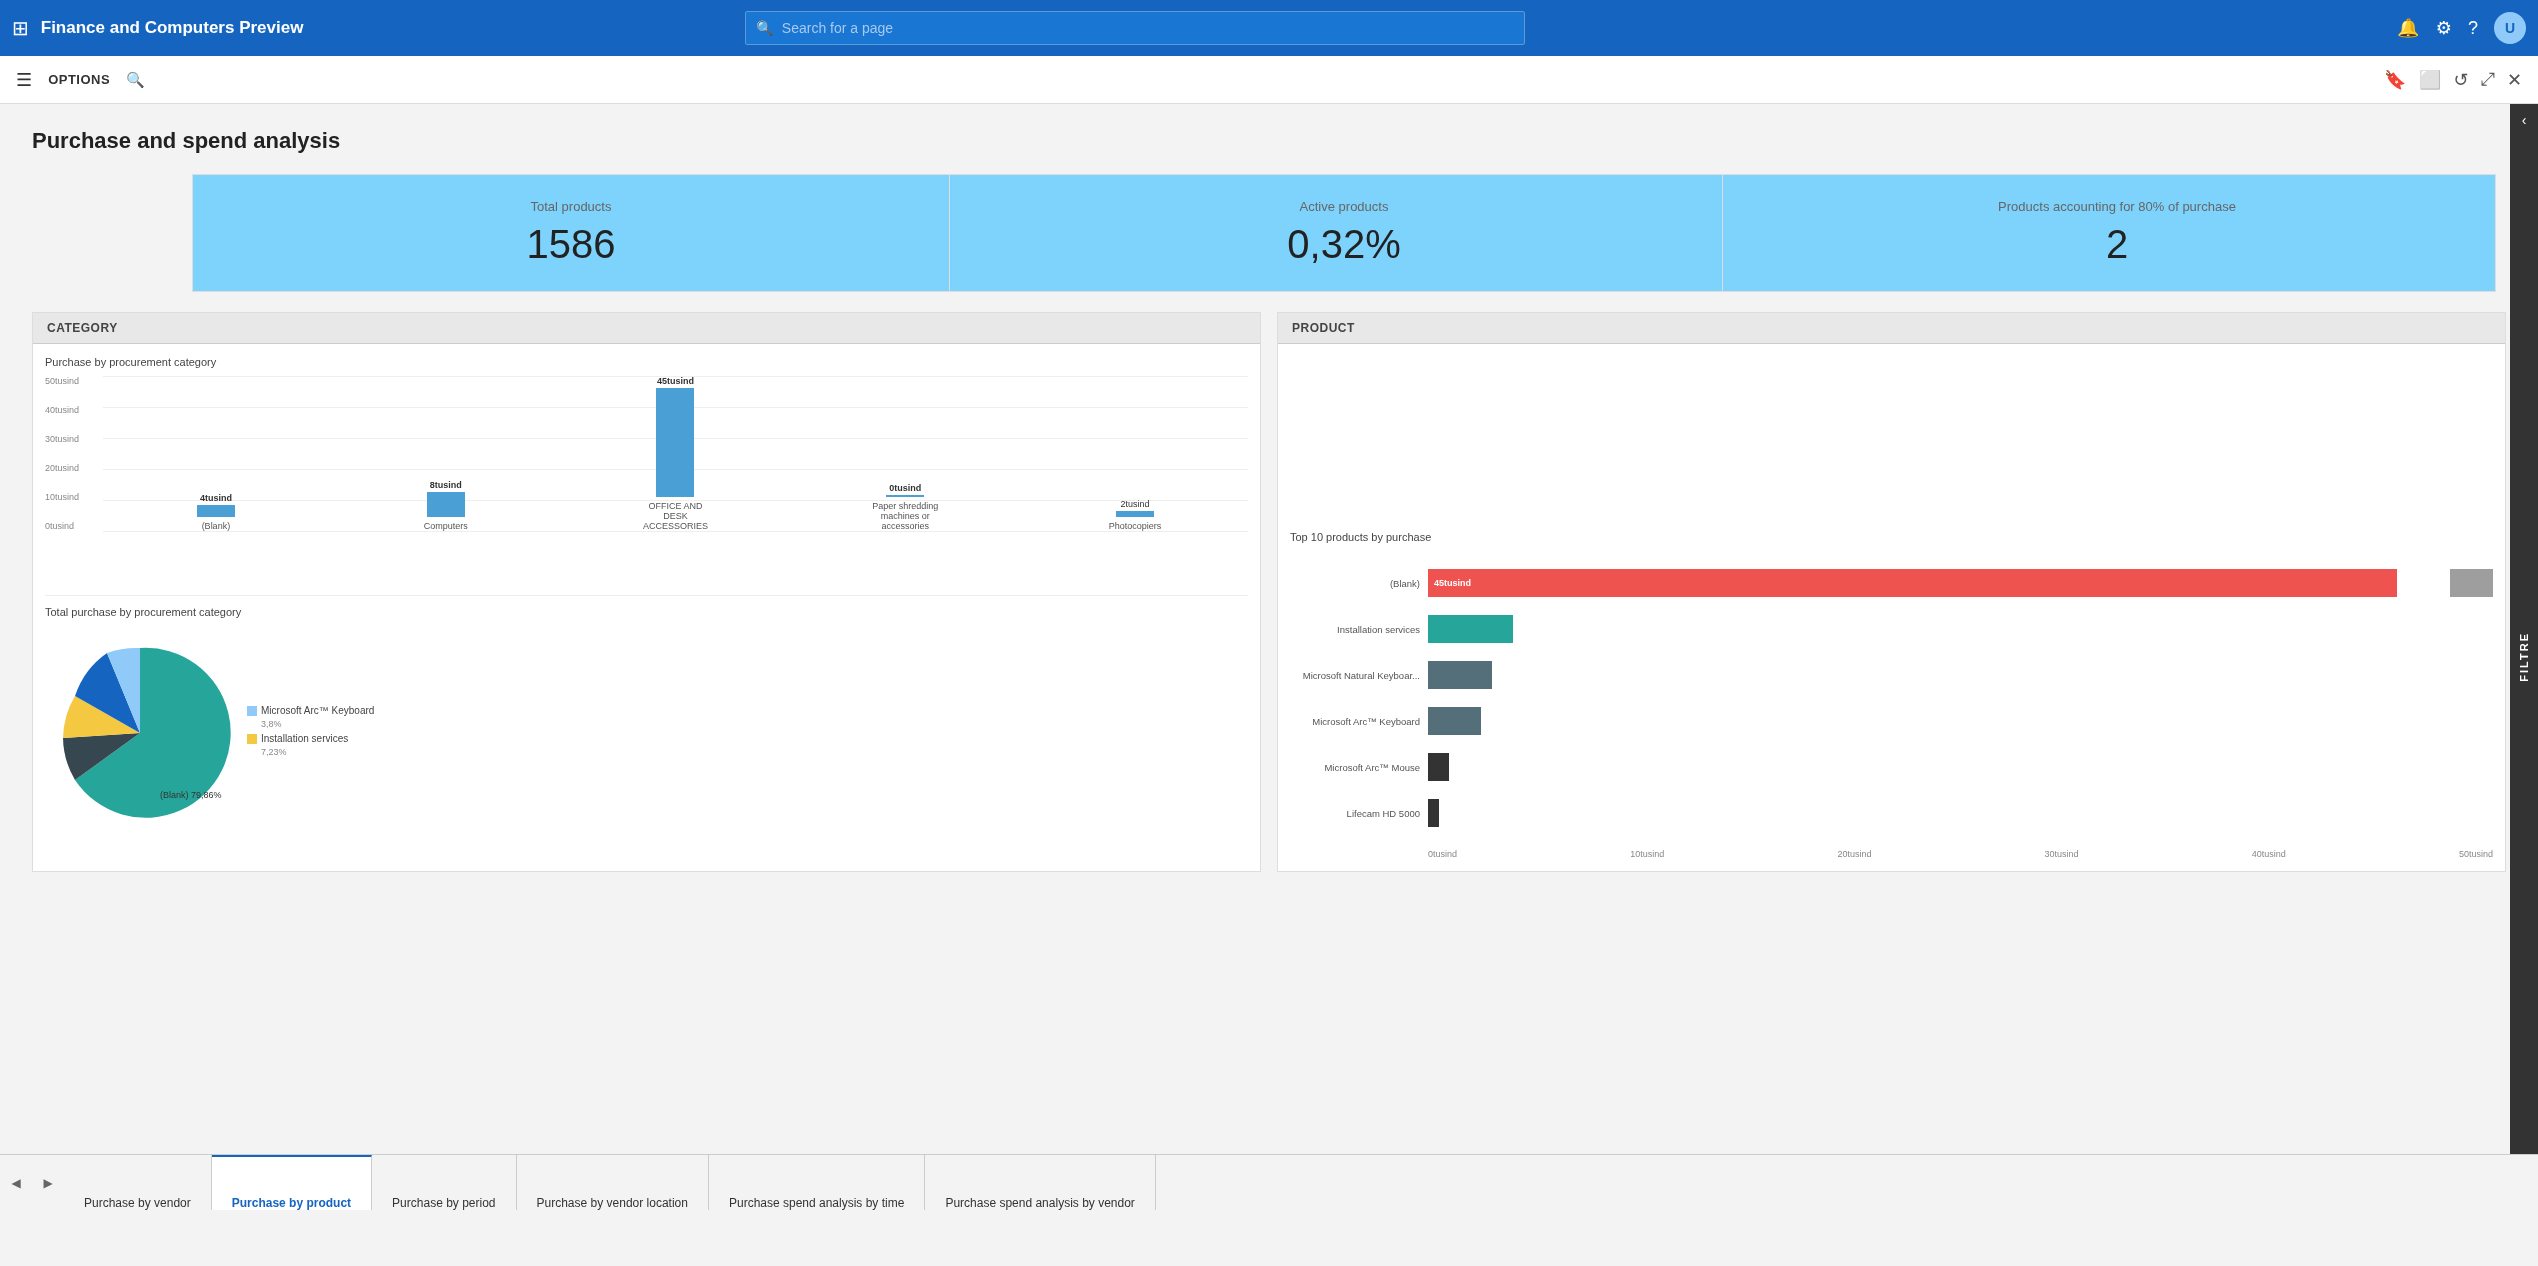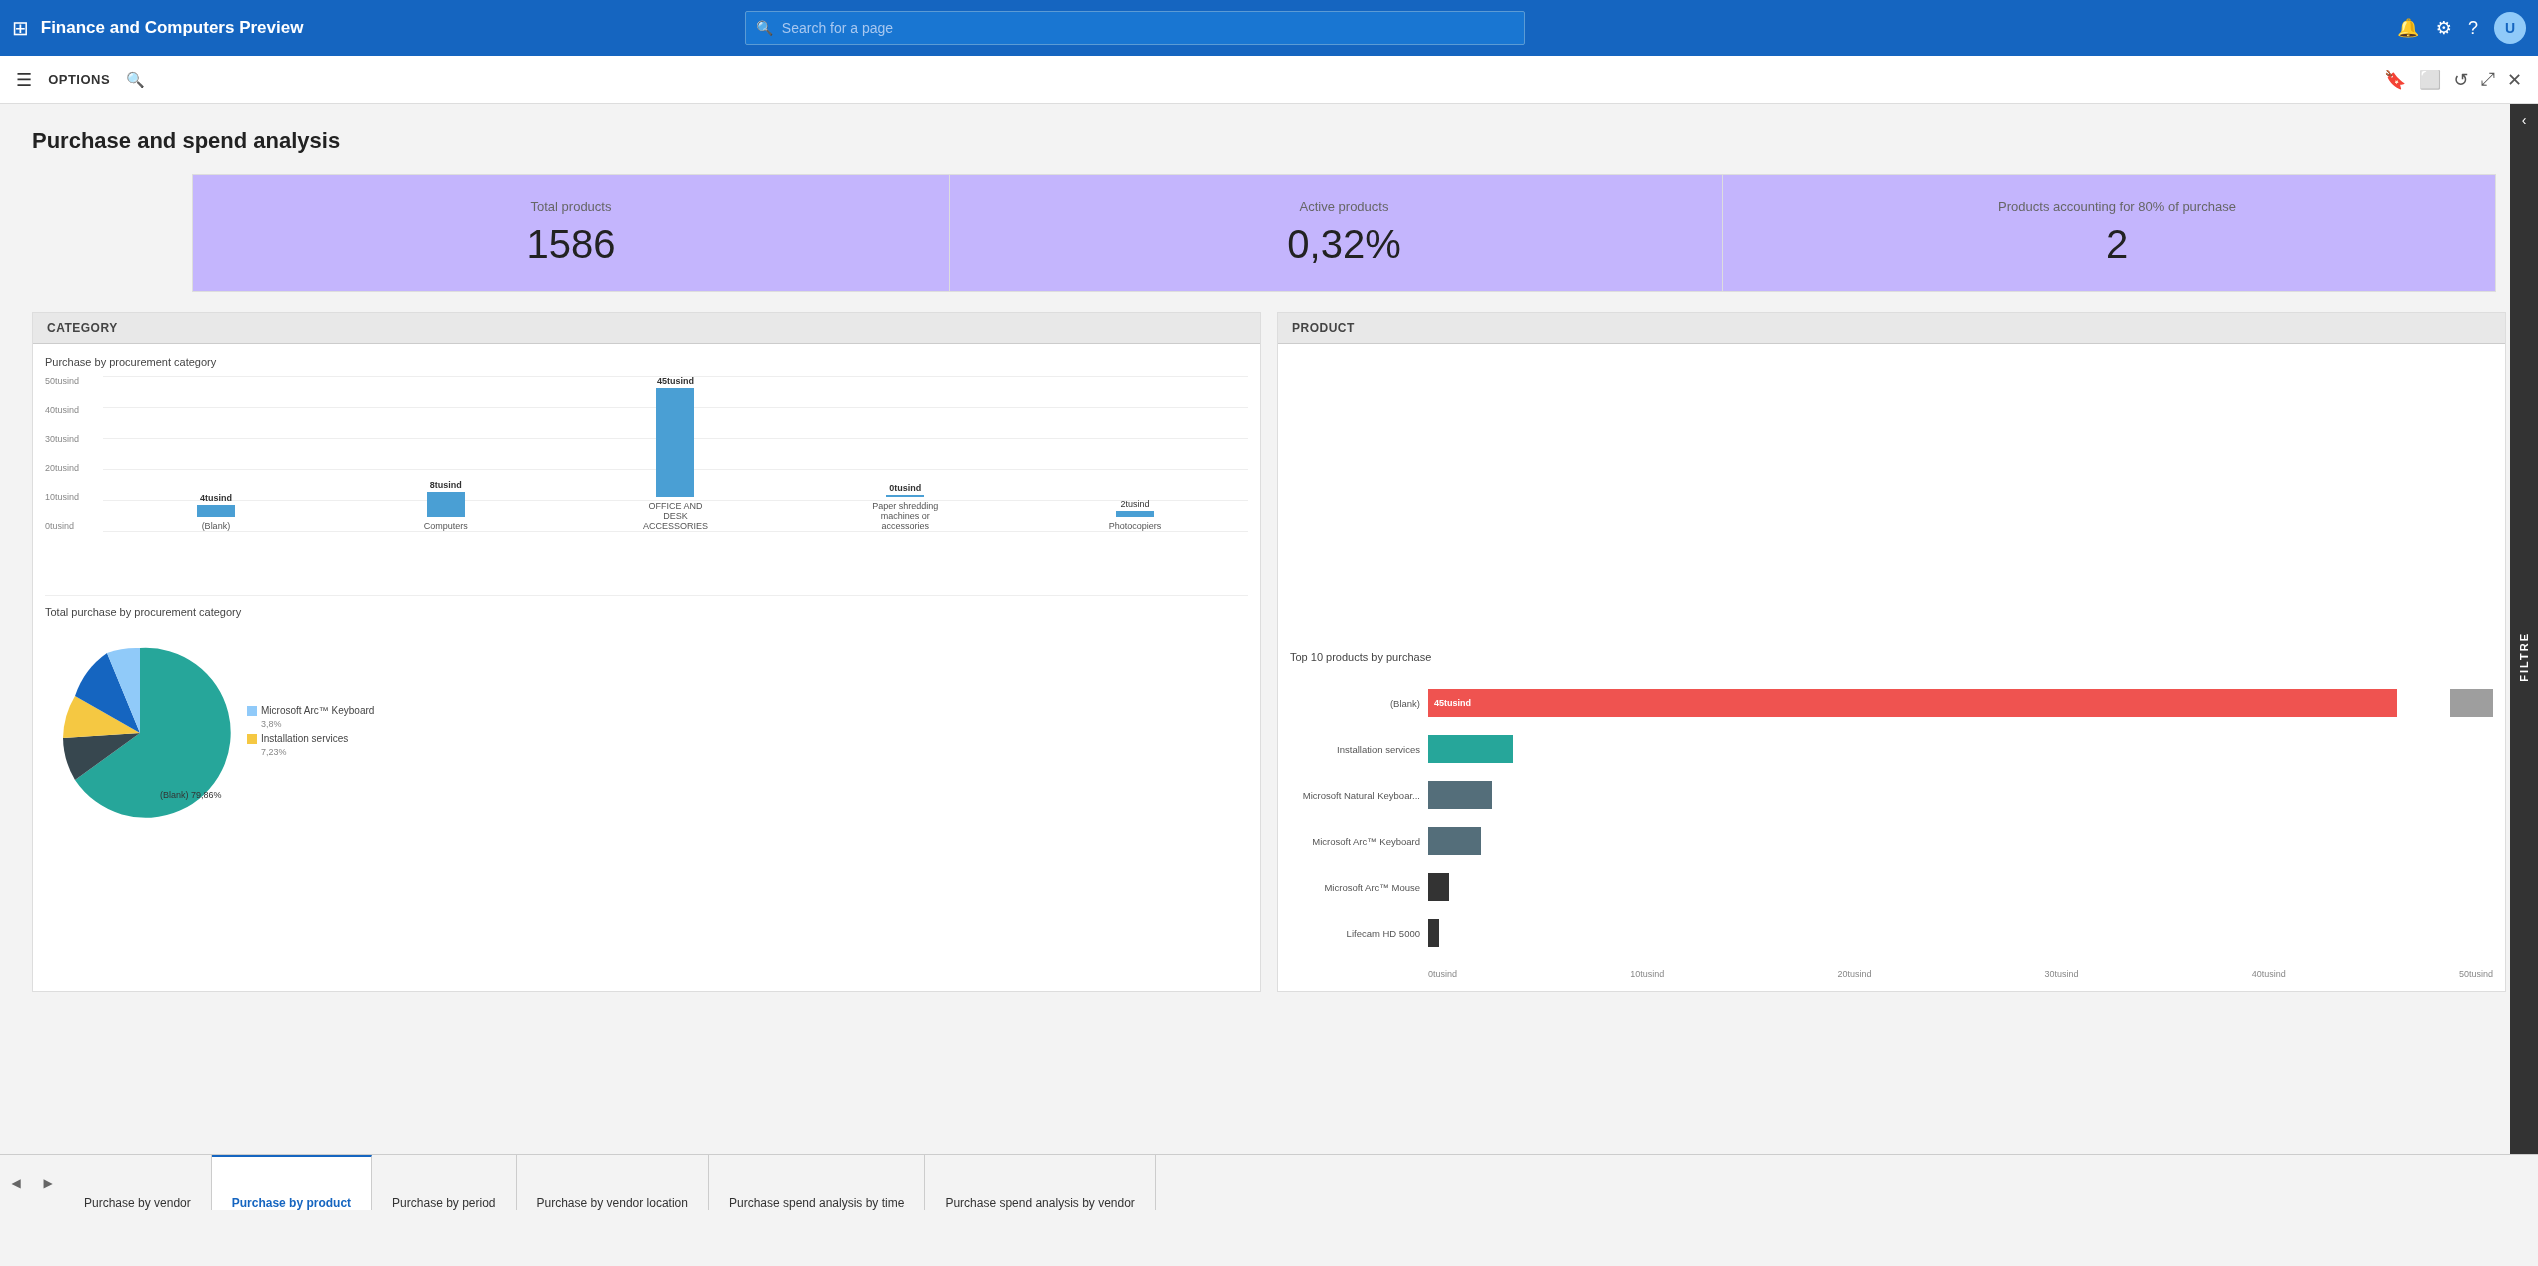--- a/index.html
+++ b/index.html
@@ -66,41 +66,41 @@
       position: relative;
     }
 
     .page-title { font-size: 22px; font-weight: 700; color: #222; margin-bottom: 20px; }
 
     
     .kpi-row {
       display: flex;
       gap: 16px;
       margin-bottom: 20px;
-      background: #c4b5fd;
+      background: #7dd3fc;
       border: 1px solid #ddd;
       margin-left: 160px;
       margin-right: 10px;
       align-items: center;
     }
     .kpi-card {
       flex: 1;
       padding: 24px 32px;
       border-right: 1px solid #ddd;
       text-align: center;
     }
     .kpi-card:last-child { border-right: none; }
     .kpi-label { font-size: 13px; color: #666; margin-bottom: 8px; }
     .kpi-value { font-size: 40px; font-weight: 300; color: #222; }
 
     
     .charts-row {
       display: flex;
       gap: 16px;
-      height: 680px;
+      height: 560px;
     }
 
     .chart-panel {
       background: white;
       border: 1px solid #ddd;
       flex: 1;
       display: flex;
       flex-direction: column;
       overflow: hidden;
     }

